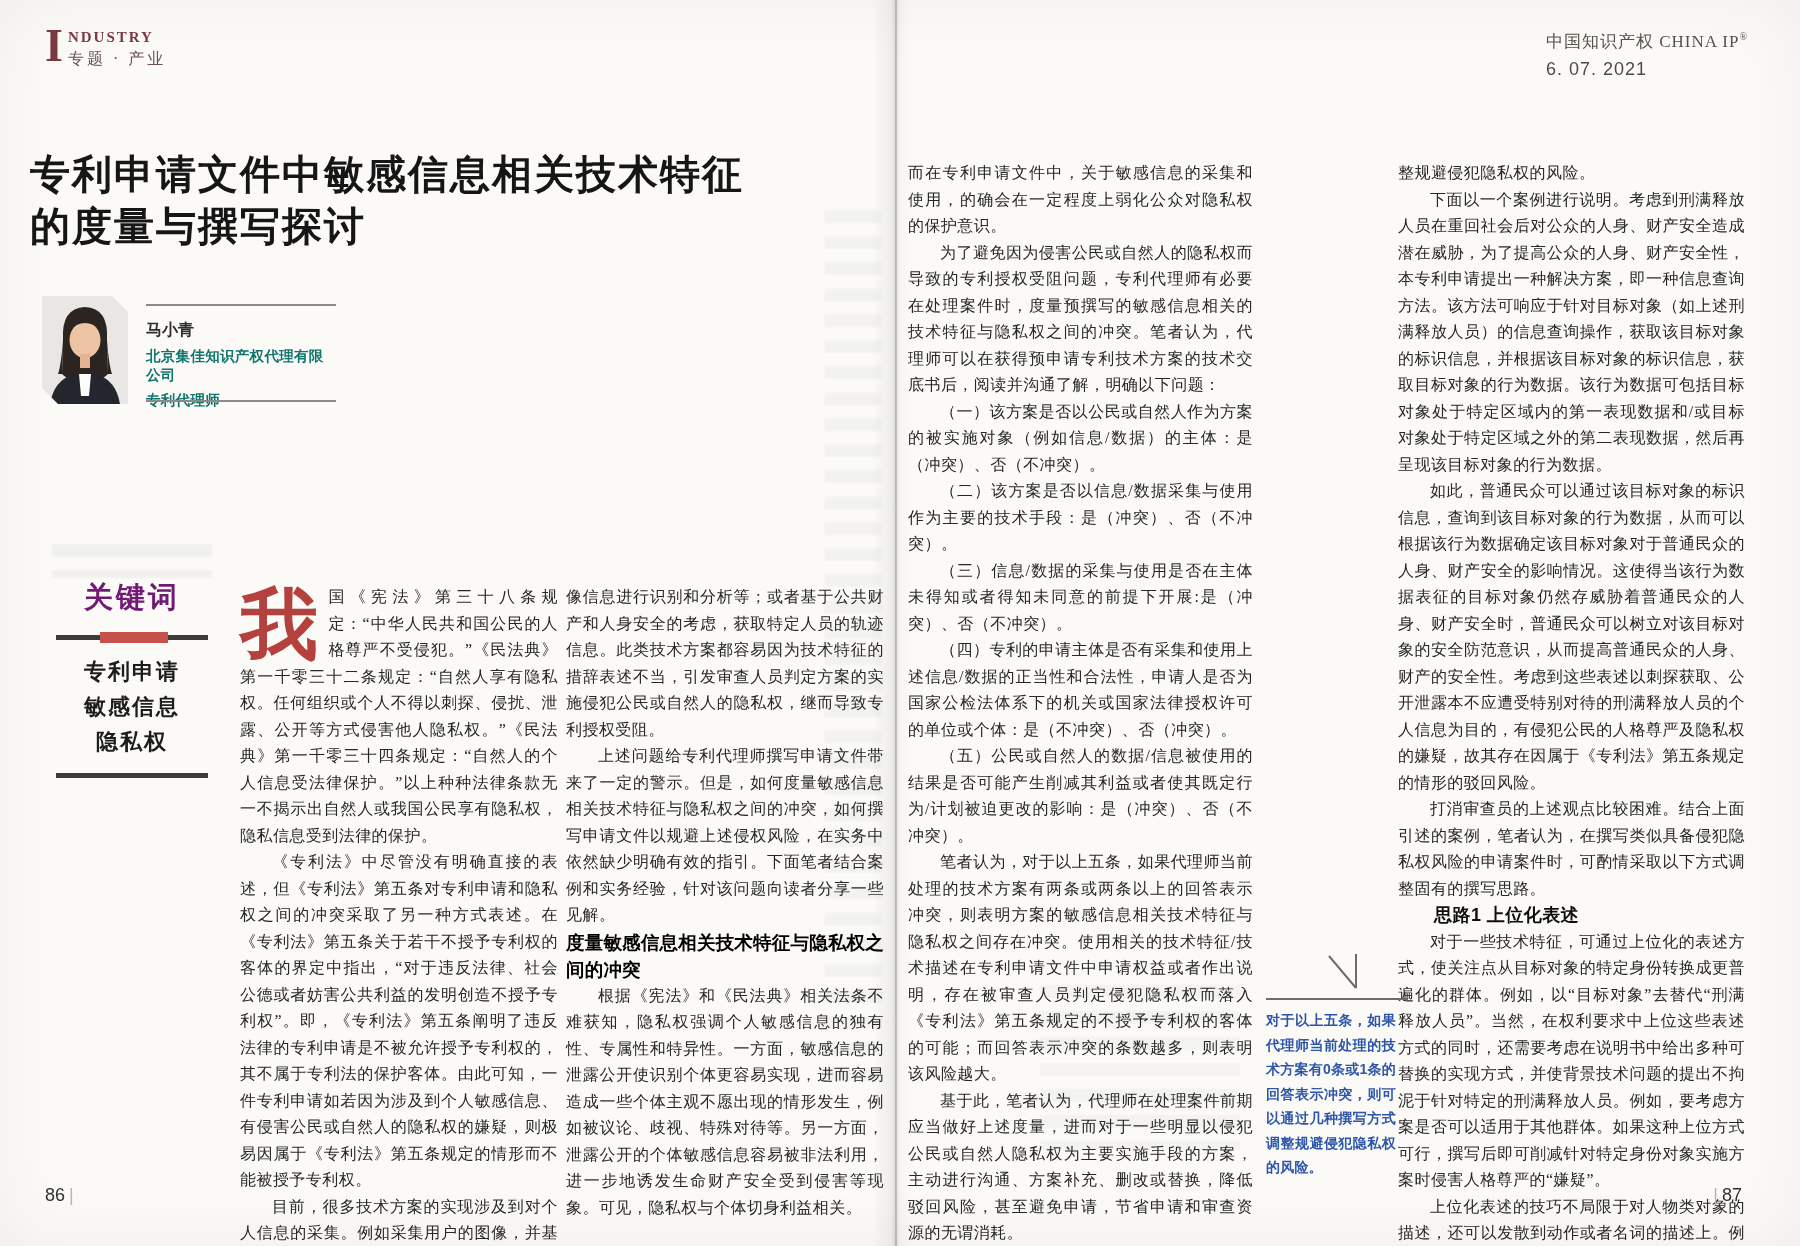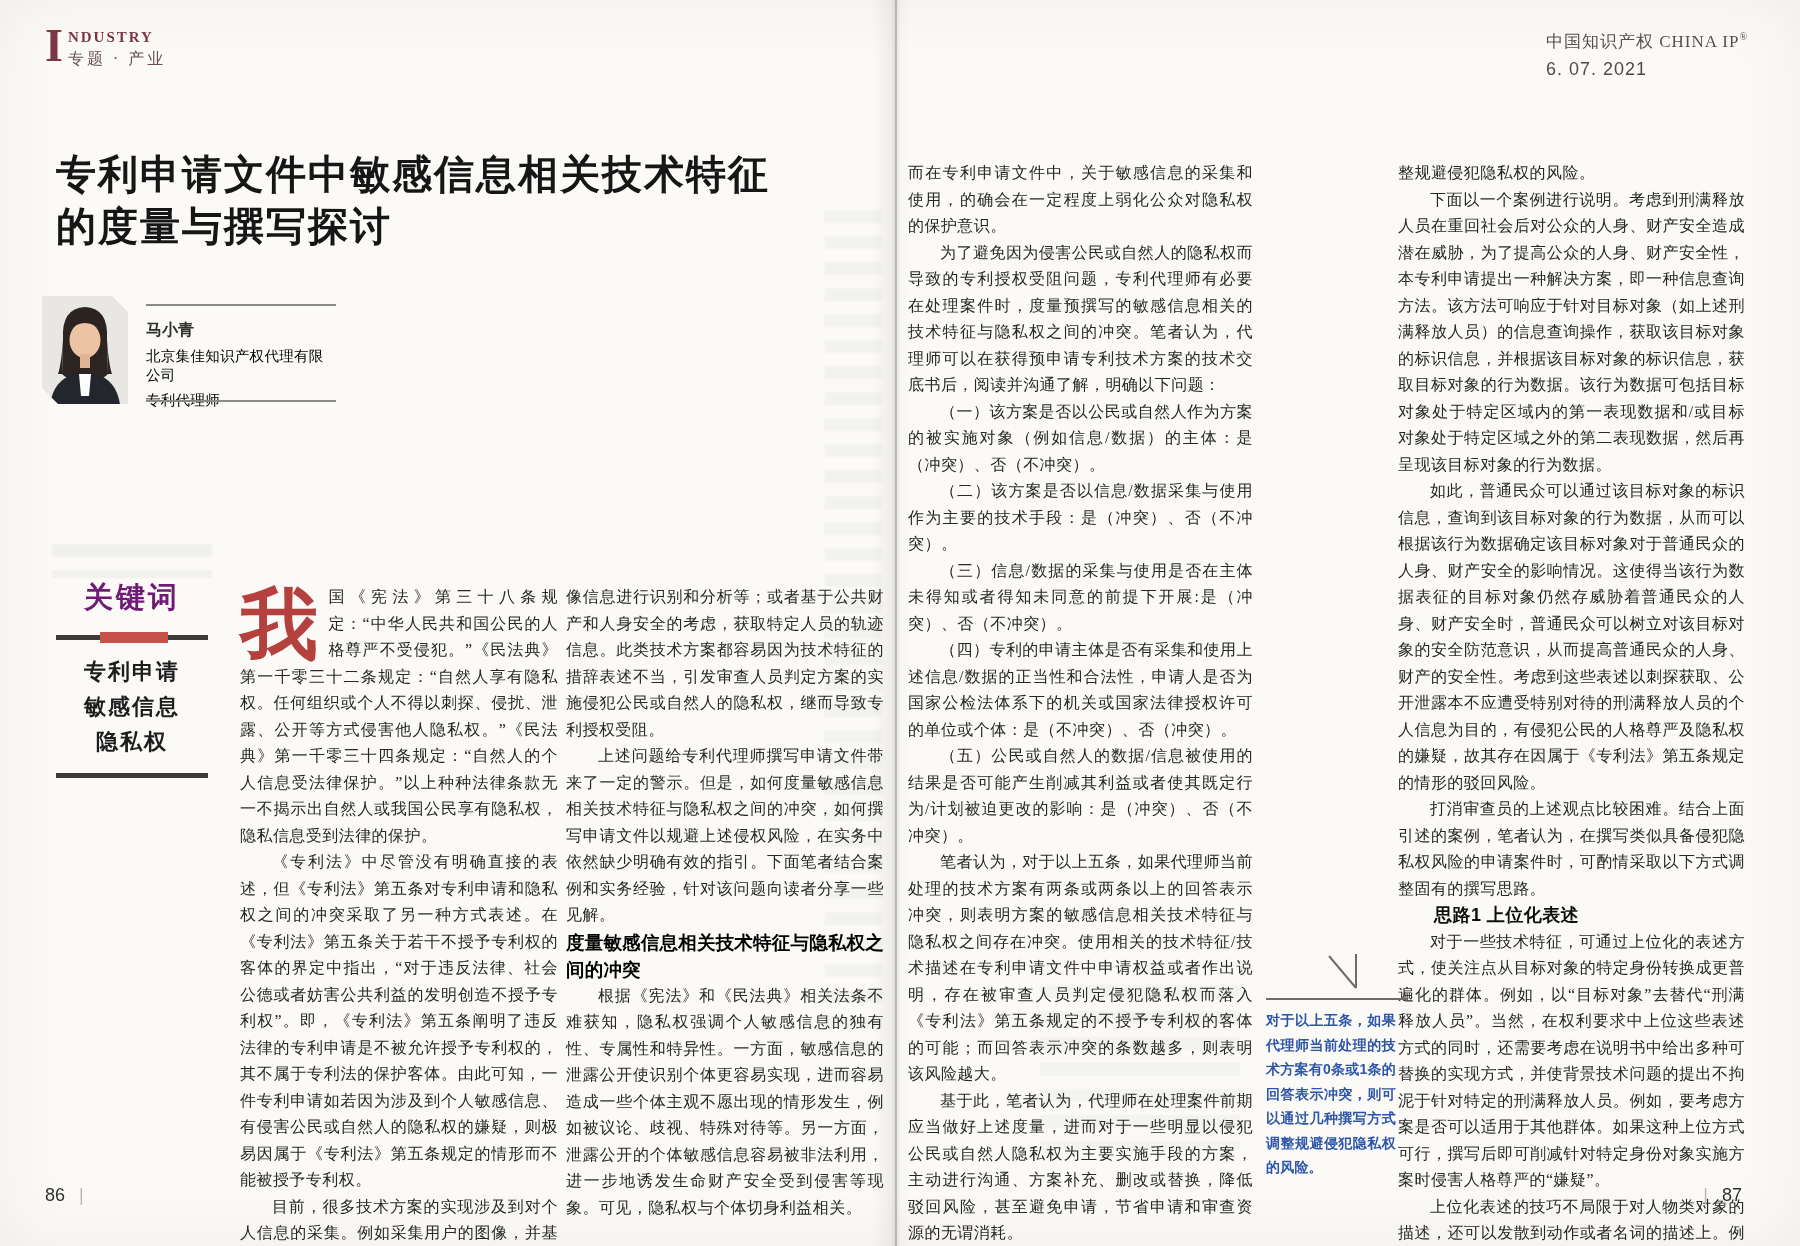--- a/index.html
+++ b/index.html
@@ -20,32 +20,32 @@
   .hdr-initial{font-family:"Liberation Serif",serif;font-size:46px;line-height:40px;font-weight:700;color:#7b3742;margin-right:5px;}
   .hdr-stack{padding-top:3px;}
   .hdr-en{font-family:"Liberation Serif",serif;font-size:15px;letter-spacing:2px;color:#7b3742;font-weight:600;}
   .hdr-cn{font-size:16px;color:#6a5253;letter-spacing:3px;margin-top:3px;}
   
   .hdr-right{position:absolute;right:52px;top:30px;text-align:left;color:#55514c;}
   .hdr-brand{font-size:17px;letter-spacing:1px;}
   .hdr-brand sup{font-size:10px;}
   .hdr-date{font-size:18px;margin-top:6px;letter-spacing:1px;font-family:"Liberation Sans",sans-serif;color:#4e4a46;}
   
-  .title{position:absolute;left:56px;top:148px;width:760px;
+  .title{position:absolute;left:30px;top:148px;width:760px;
     font-family:"Liberation Sans","DejaVu Sans",sans-serif;font-weight:900;
     font-size:40px;line-height:52px;letter-spacing:2px;color:#161616;}
   
   .author{position:absolute;left:42px;top:296px;display:flex;}
   .avatar{width:86px;height:108px;flex:0 0 auto;
     clip-path:polygon(0 0,calc(100% - 16px) 0,100% 16px,100% 100%,16px 100%,0 calc(100% - 16px));}
   .author-info{margin-left:18px;width:192px;position:relative;padding-top:12px;}
   .author-rule{position:absolute;left:0;width:190px;height:2px;background:#8a8a88;}
   .author-rule.top{top:8px;} .author-rule.bottom{top:104px;}
   .author-name{font-family:"Liberation Sans",sans-serif;font-weight:700;font-size:16px;color:#2e2e2e;margin-top:12px;}
-  .author-line{font-family:"Liberation Sans",sans-serif;font-weight:400;font-size:14.5px;color:#000000;margin-top:6px;letter-spacing:.3px;}
+  .author-line{font-family:"Liberation Sans",sans-serif;font-weight:700;font-size:14.5px;color:#0f766e;margin-top:6px;letter-spacing:.3px;}
   
   .kw{position:absolute;left:56px;top:578px;width:152px;text-align:center;}
   .kw-head{font-size:29px;font-weight:700;letter-spacing:3px;color:#701a75;}
   .kw-rule{position:relative;height:11px;margin:14px 0 16px;}
   .kw-rule .dark{position:absolute;left:0;top:3px;width:152px;height:5px;background:#3d3b39;}
   .kw-rule .red{position:absolute;left:44px;top:0;width:68px;height:11px;background:#c8504b;}
   .kw-item{font-size:22px;font-weight:700;color:#1d1d1d;letter-spacing:2px;line-height:26px;margin-top:9px;}
   .kw-rule-bottom{width:152px;height:5px;background:#3d3b39;margin-top:18px;}
   
   .col{position:absolute;text-align:justify;font-size:16px;line-height:26.5px;letter-spacing:.45px;color:#272727;}
@@ -59,21 +59,21 @@
   #col-r1{left:908px;top:160px;width:345px;}
   #col-r2{left:1398px;top:160px;width:347px;}
   .dropcap{float:left;font-size:78px;line-height:70px;color:#b5413e;margin:6px 10px 2px 0;font-weight:600;}
   
   .callout{position:absolute;left:1266px;top:952px;width:130px;}
   .callout-arrow{display:block;margin-left:62px;}
   .callout-rule{width:142px;height:2px;background:#6f6c68;margin:6px 0 8px;}
   .callout-text{font-family:"Liberation Sans","DejaVu Sans",sans-serif;font-weight:700;font-size:14px;line-height:24.5px;
     color:#2d55a8;text-align:justify;letter-spacing:.2px;}
   
-  .pagenum{position:absolute;bottom:40px;font-family:"Liberation Sans",sans-serif;font-size:18px;color:#2f2f2f;display:flex;align-items:center;gap:14px;}
+  .pagenum{position:absolute;bottom:40px;font-family:"Liberation Sans",sans-serif;font-size:18px;color:#2f2f2f;display:flex;align-items:center;gap:4px;}
   .pagenum .bar{color:#b9b6b1;font-weight:400;}
   #pagenum-left{left:45px;}
   #pagenum-right{right:58px;}
 </style>
 </head>
 <body>
 
 <div id="spread">
 
   <div class="bleed" style="left:52px;top:544px;width:160px;height:34px;"></div>

